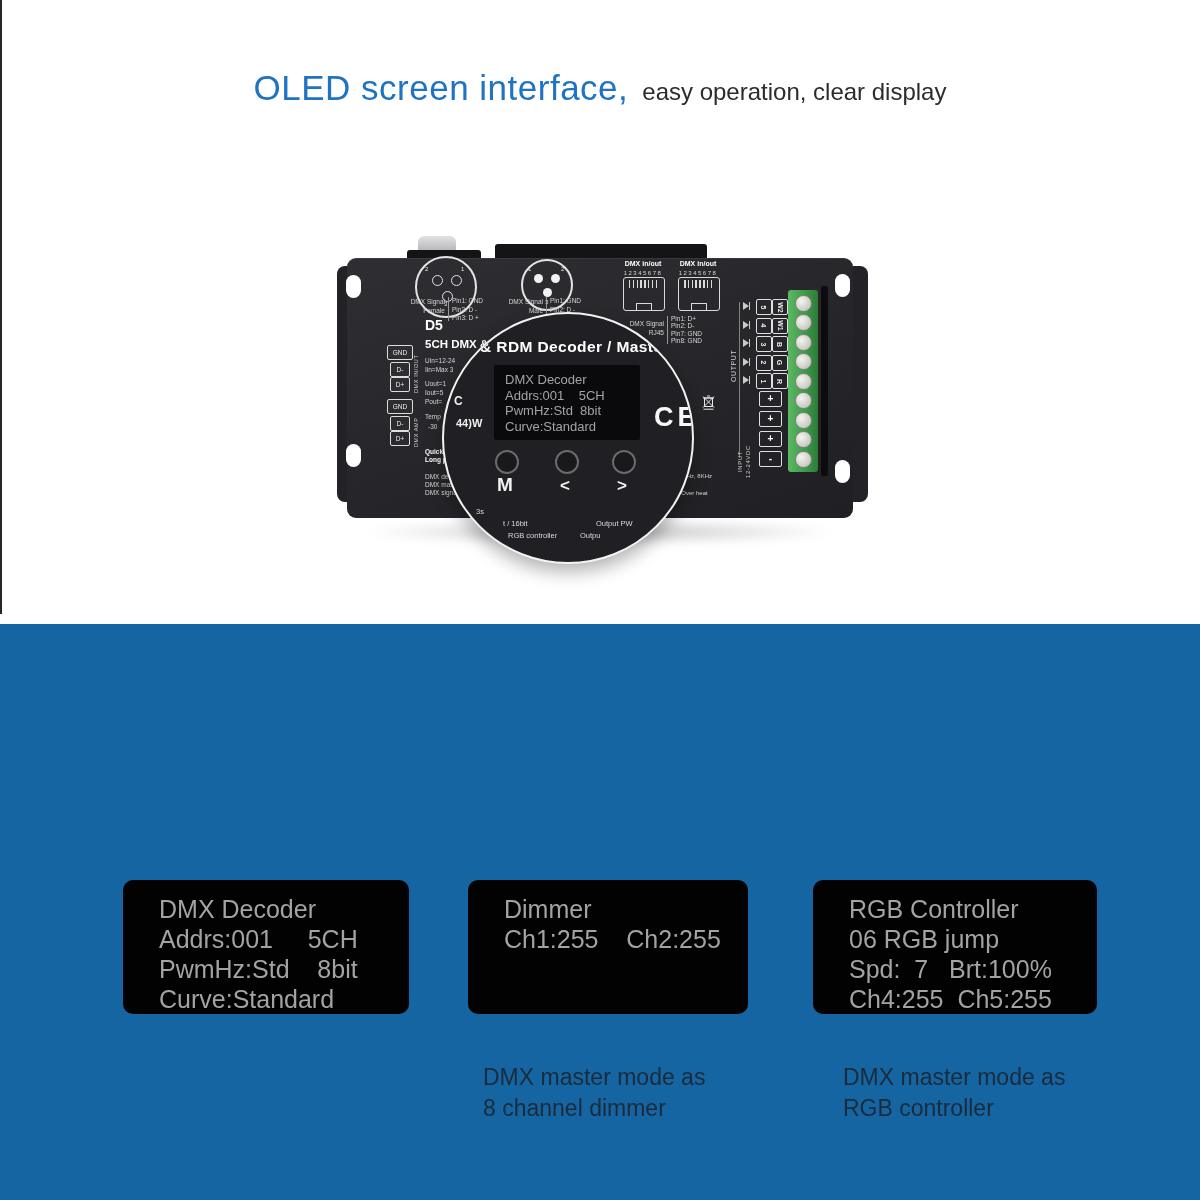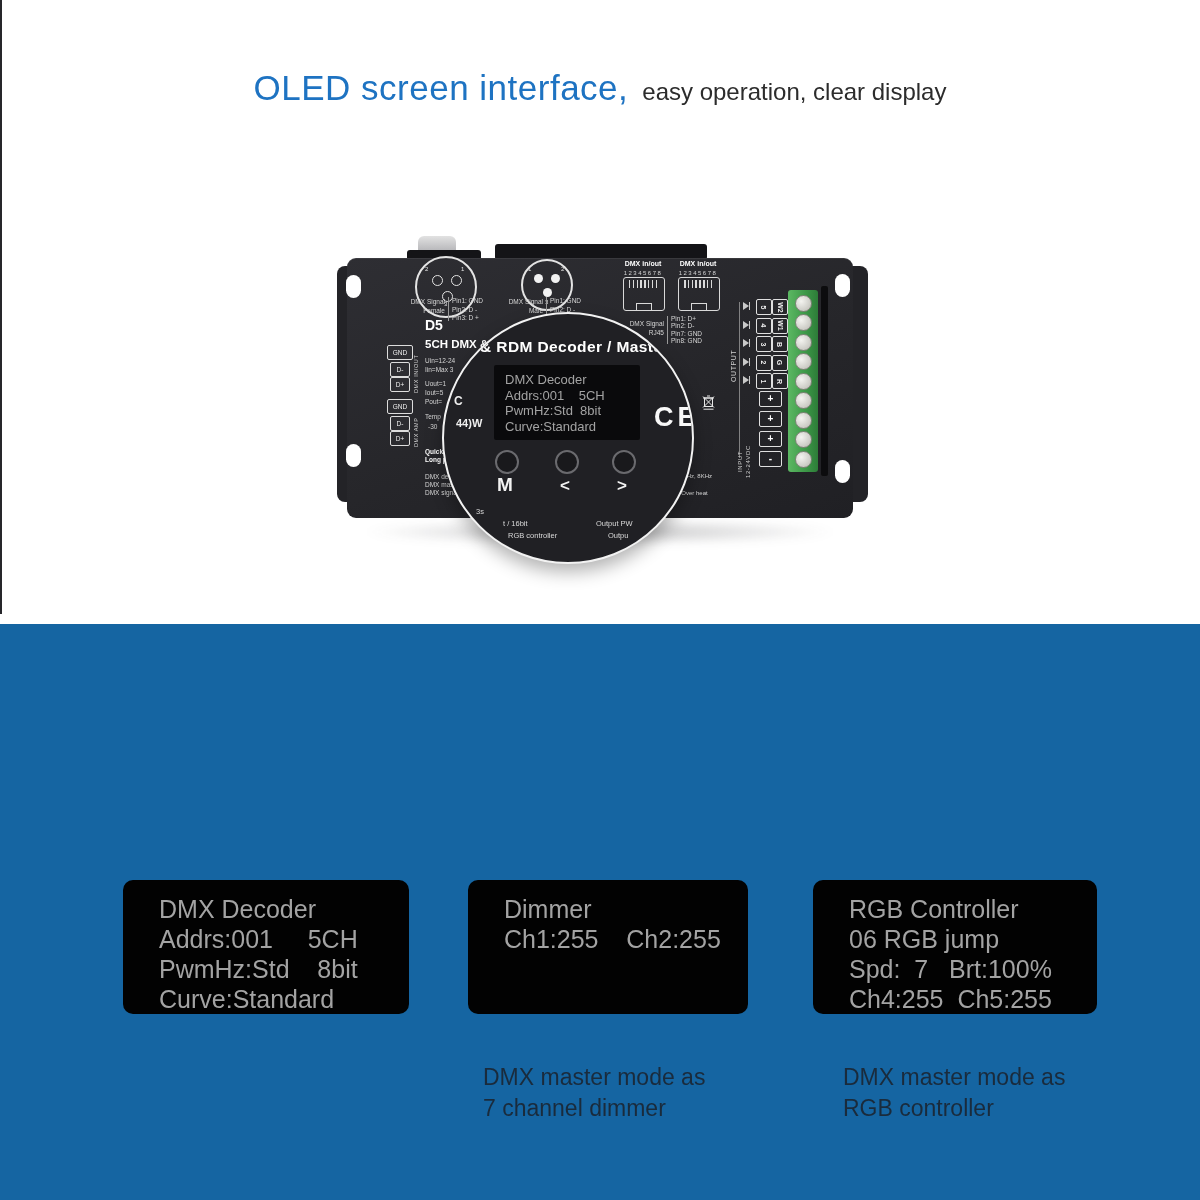--- a/index.html
+++ b/index.html
@@ -271,21 +271,21 @@
         <div class="cbtn" style="left:168px;"></div>
         <div class="cbl" style="left:50px;top:160px;font-size:19px;">M</div>
         <div class="cbl" style="left:110px;top:162px;font-size:17px;">&lt;</div>
         <div class="cbl" style="left:167px;top:162px;font-size:17px;">&gt;</div>
         <div class="cfrag" style="left:10px;top:80px;font-weight:bold;font-size:12px;color:#eee;">C</div>
         <div class="cfrag" style="left:12px;top:103px;font-weight:bold;font-size:11px;color:#eee;">44)W</div>
         <div class="cfrag" style="left:32px;top:193px;">3s</div>
         <div class="cfrag" style="left:59px;top:205px;">t / 16bit</div>
         <div class="cfrag" style="left:64px;top:217px;">RGB controller</div>
         <div class="cfrag" style="left:152px;top:205px;">Output PW</div>
-        <div class="cfrag" style="left:164px;top:217px;">Outpu</div>
+        <div class="cfrag" style="left:136px;top:217px;">Outpu</div>
         <div class="ce">CE</div>
       </div>
     </div>
   </div>
 
   <div class="section2">
 
     <div class="oled" style="left:123px;width:286px;">
       <div class="cline">DMX Decoder</div>
       <div class="cline">Addrs:001     5CH</div>
@@ -298,21 +298,21 @@
     </div>
     <div class="oled" style="left:813px;width:284px;">
       <div class="cline">RGB Controller</div>
       <div class="cline">06 RGB jump</div>
       <div class="cline">Spd:  7   Brt:100%</div>
       <div class="cline">Ch4:255  Ch5:255</div>
     </div>
 
     <div class="caption" style="left:483px;">
       <div>DMX master mode as</div>
-      <div>7 channel dimmer</div>
+      <div>8 channel dimmer</div>
     </div>
     <div class="caption" style="left:843px;">
       <div>DMX master mode as</div>
       <div>RGB controller</div>
     </div>
   </div>
 
 </div>
 
 </body></html>

